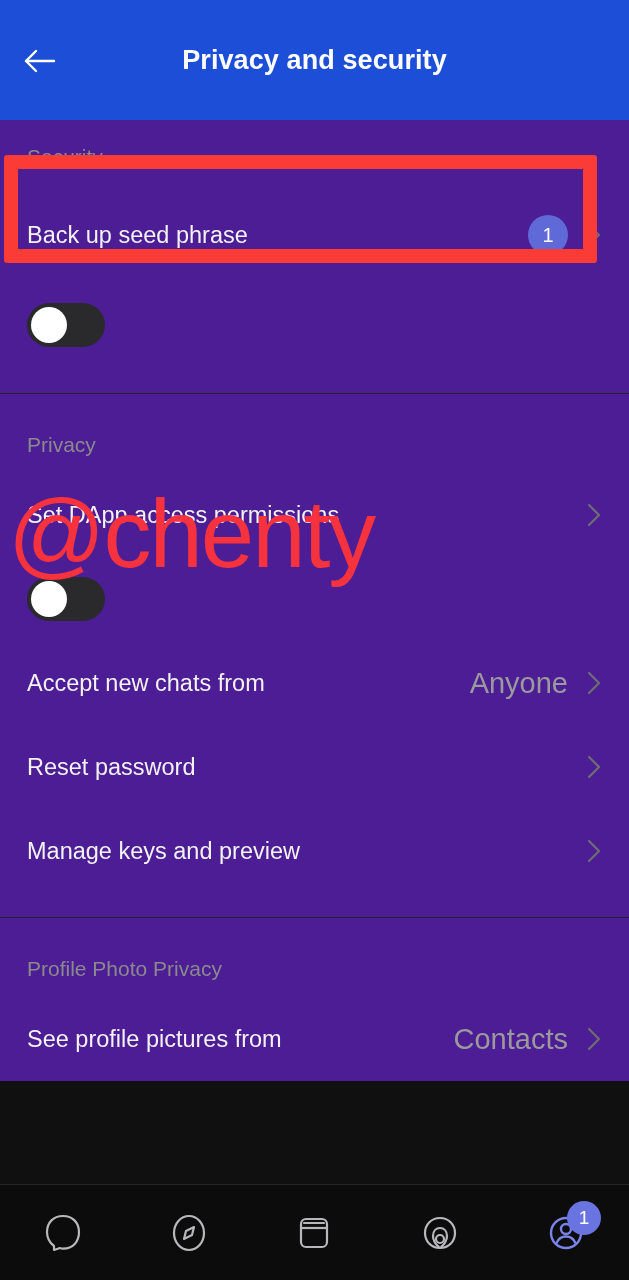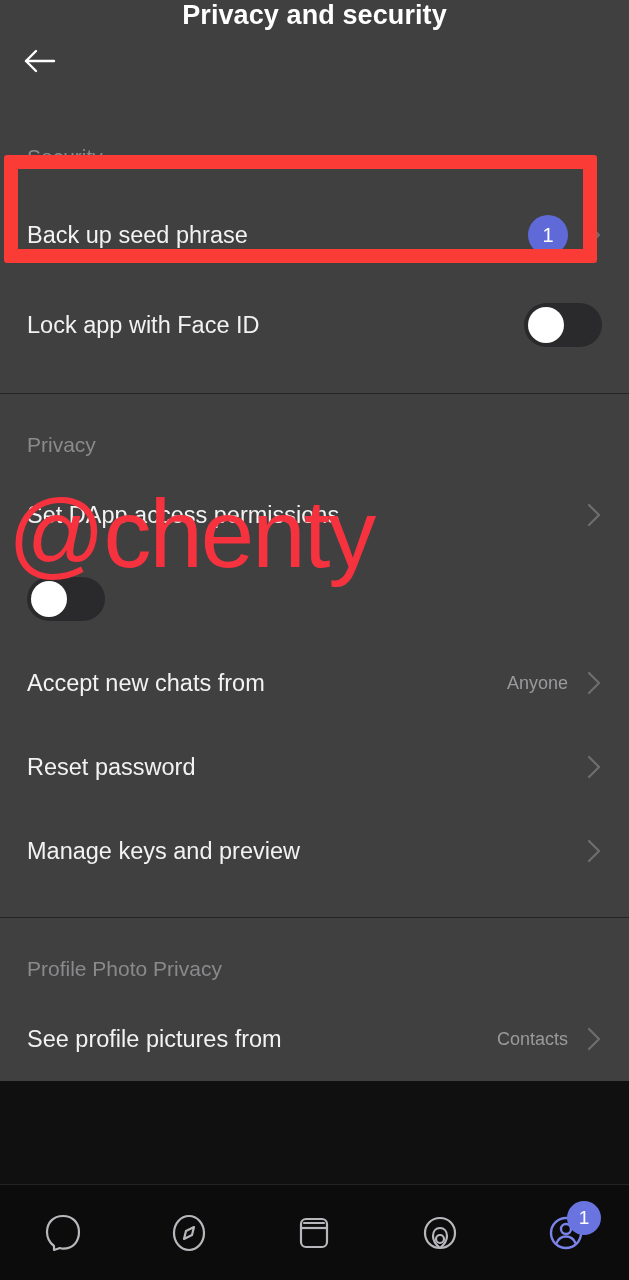--- a/index.html
+++ b/index.html
@@ -17,22 +17,23 @@
     width: 629px;
     height: 1280px;
     background: #101011;
     overflow: hidden;
   }
 
   
   .header {
     position: relative;
     height: 120px;
-    background: #404040;
-    display: flex;
+    background: #1d4ed8;
+    display: flex;
+    align-items: center;
   }
   .back-btn {
     position: absolute;
     left: 14px;
     top: 36px;
     width: 52px;
     height: 50px;
     display: flex;
     align-items: center;
     justify-content: center;
@@ -64,21 +65,21 @@
     padding: 0 27px;
   }
   .row-label {
     color: #f2f2f2;
     font-size: 23.5px;
     flex: 1;
     white-space: nowrap;
   }
   .row-value {
     color: #9a9a9d;
-    font-size: 18px;
+    font-size: 29px;
     margin-right: 18px;
     margin-left: 19px;
   }
   .chevron {
     width: 16px;
     height: 26px;
     flex: 0 0 auto;
   }
   .chevron svg { display: block; }
 
@@ -183,21 +184,21 @@
     border-radius: 50%;
     background: #6a74e0;
     color: #ffffff;
     font-size: 19px;
     display: flex;
     align-items: center;
     justify-content: center;
   }
 
   
-  .group { background: #404040; }
+  .group { background: #4c1d95; }
   .spacer-sm { height: 26px; }
   .spacer-lg { height: 40px; }
 </style>
 </head>
 <body>
 
 <div id="screen">
 
   <div class="header">
     <div class="back-btn">
@@ -219,21 +220,20 @@
       <span class="row-label">Back up seed phrase</span>
       <span class="badge">1</span>
       <span class="chevron">
         <svg width="16" height="26" viewBox="0 0 16 26" fill="none">
           <path d="M3 3 L13 13 L3 23" stroke="#6e6e72" stroke-width="2.2" stroke-linecap="round" stroke-linejoin="round"></path>
         </svg>
       </span>
     </div>
 
     <div class="row">
-      <span class="row-label">Lock app with Face ID</span>
       <span class="toggle">
         <span class="knob"></span>
       </span>
     </div>
     <div class="spacer-sm"></div>
   </div>
 
   <div class="separator"></div>
 
   <div class="group">

